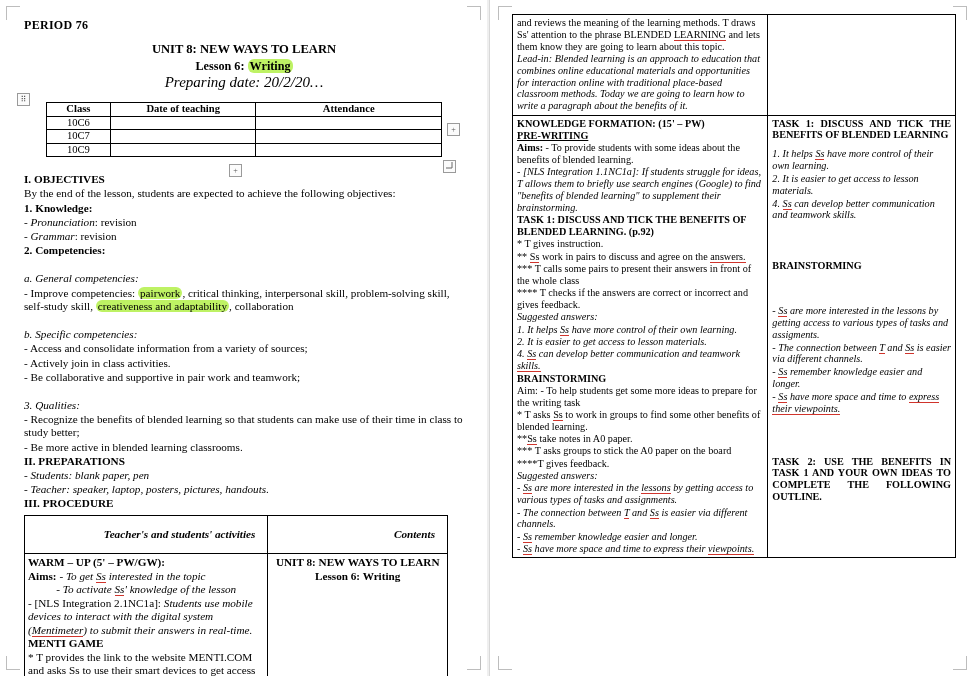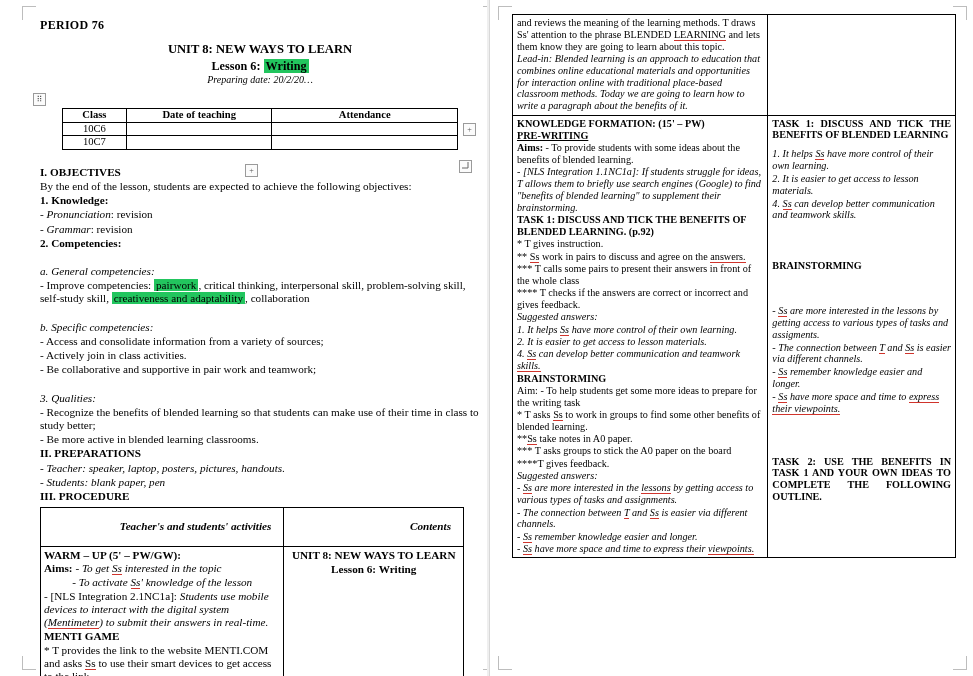--- a/index.html
+++ b/index.html
@@ -10,21 +10,21 @@
     font-family: "Liberation Serif", serif;
     color: #000;
     overflow: hidden;
     position: relative;
   }
   .page {
     position: absolute;
     top: 0;
     background: #fff;
   }
-  .page-left { left: 16px; width: 487px; height: 676px; }
+  .page-left { left: 0; width: 487px; height: 676px; }
   .page-right { left: 489px; width: 484px; height: 676px; border-left: 1px solid #d8d8d8; }
   .sep {
     position:absolute; left:487px; top:0; width:2px; height:676px; background:#efefef;
   }
   
   .crop { position:absolute; width:14px; height:14px; }
   .crop.tl { border-left:1px solid #bdbdbd; border-top:1px solid #bdbdbd; }
   .crop.tr { border-right:1px solid #bdbdbd; border-top:1px solid #bdbdbd; }
   .crop.bl { border-left:1px solid #bdbdbd; border-bottom:1px solid #bdbdbd; }
   .crop.br { border-right:1px solid #bdbdbd; border-bottom:1px solid #bdbdbd; }
@@ -39,24 +39,24 @@
   }
   .b { font-weight: bold; }
   .i { font-style: italic; }
   .bi { font-weight:normal; font-style:italic;margin-top:15px; }
   .u { text-decoration: underline; }
   .center { text-align:center; }
   p { margin: 0 0 1px 0; }
   .period { font-weight:bold; font-size:12px; letter-spacing:.3px; margin-bottom:10px;}
   .unit-title { font-weight:bold; font-size:12.6px; text-align:center; }
   .lesson-title { font-weight:bold; font-size:12.2px; text-align:center; margin-top:2px;}
-  .hl { background:#22c55e; padding:0 2px; }
-  .prep-date { font-style:italic; text-align:center; font-size:10px; }
-
-  table.cls { border-collapse: collapse; margin: 22px auto 0 auto; width: 396px; font-family: Liberation Serif, serif; }
+  .hl { background:#bef264; padding:0 2px;border-radius:6px; }
+  .prep-date { font-style:italic; text-align:center; font-size:15px; }
+
+  table.cls { border-collapse: collapse; margin: 10px auto 0 auto; width: 396px; font-family: Liberation Serif, serif; }
   table.cls th, table.cls td { border:1px solid #000; height:13px; font-size:10.6px; padding:0 3px;}
   table.cls th { font-weight:bold; text-align:center; }
   table.cls td.c1 { width:64px; text-align:center; }
   table.cls td.c2 { width:146px; }
   table.cls td.c3 { width:186px; }
 
   .sq-handle {
     position:absolute; width:13px; height:13px; border:1px solid #9a9a9a;
     background:#fbfbfb; font-size:8px; line-height:11px; text-align:center; color:#555;
   }
@@ -103,20 +103,25 @@
         <th class="c2">Date of teaching</th>
         <th class="c3">Attendance</th>
       </tr>
       <tr>
         <td class="c1">10C6</td>
         <td class="c2"></td>
         <td class="c3"></td>
       </tr>
       <tr>
         <td class="c1">10C7</td>
+        <td class="c2"></td>
+        <td class="c3"></td>
+      </tr>
+      <tr>
+        <td class="c1">10C9</td>
         <td class="c2"></td>
         <td class="c3"></td>
       </tr>
     </tbody>
       </table>
 
     <div style="height:16px"></div>
 
     <p class="b">I. OBJECTIVES</p>
     <p>By the end of the lesson, students are expected to achieve the following objectives:</p>
@@ -127,22 +132,22 @@
     <p class="bi">a. General competencies:</p>
     <p>- Improve competencies: <span class="hl">pairwork</span>, critical thinking, interpersonal skill, problem-solving skill, self-study skill, <span class="hl">creativeness and adaptability</span>, collaboration</p>
     <p class="bi">b. Specific competencies:</p>
     <p>- Access and consolidate information from a variety of sources;</p>
     <p>- Actively join in class activities.</p>
     <p>- Be collaborative and supportive in pair work and teamwork;</p>
     <p class="bi">3. Qualities:</p>
     <p>- Recognize the benefits of blended learning so that students can make use of their time in class to study better;</p>
     <p>- Be more active in blended learning classrooms.</p>
     <p class="b">II. PREPARATIONS</p>
+    <p class="i">- Students: blank paper, pen</p>
     <p class="i">- Teacher: speaker, laptop, posters, pictures, handouts.</p>
-    <p class="i">- Students: blank paper, pen</p>
     <p class="b">III. PROCEDURE</p>
 
     <table class="proc">
       <tbody>
           <tr>
         <td class="col-a hd">Teacher's and students' activities</td>
         <td class="col-b hd">Contents</td>
       </tr>
       <tr>
         <td class="col-a tight">

